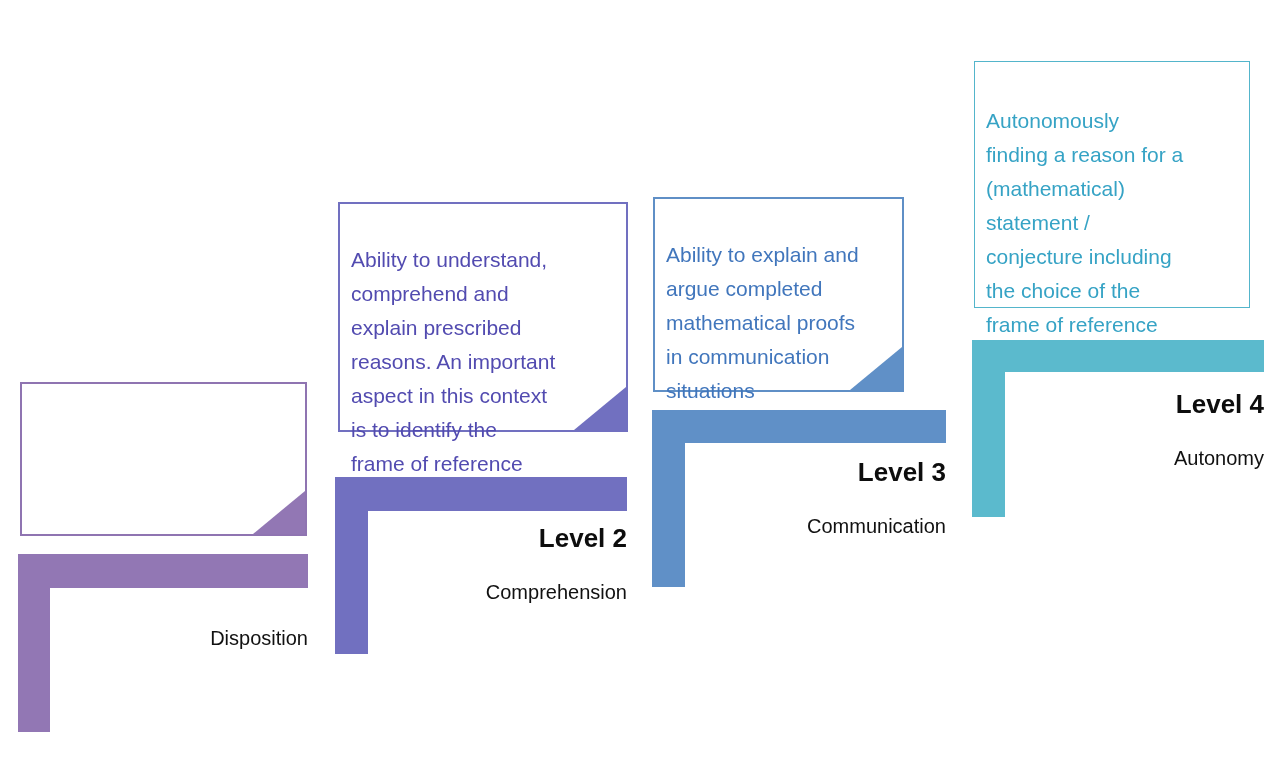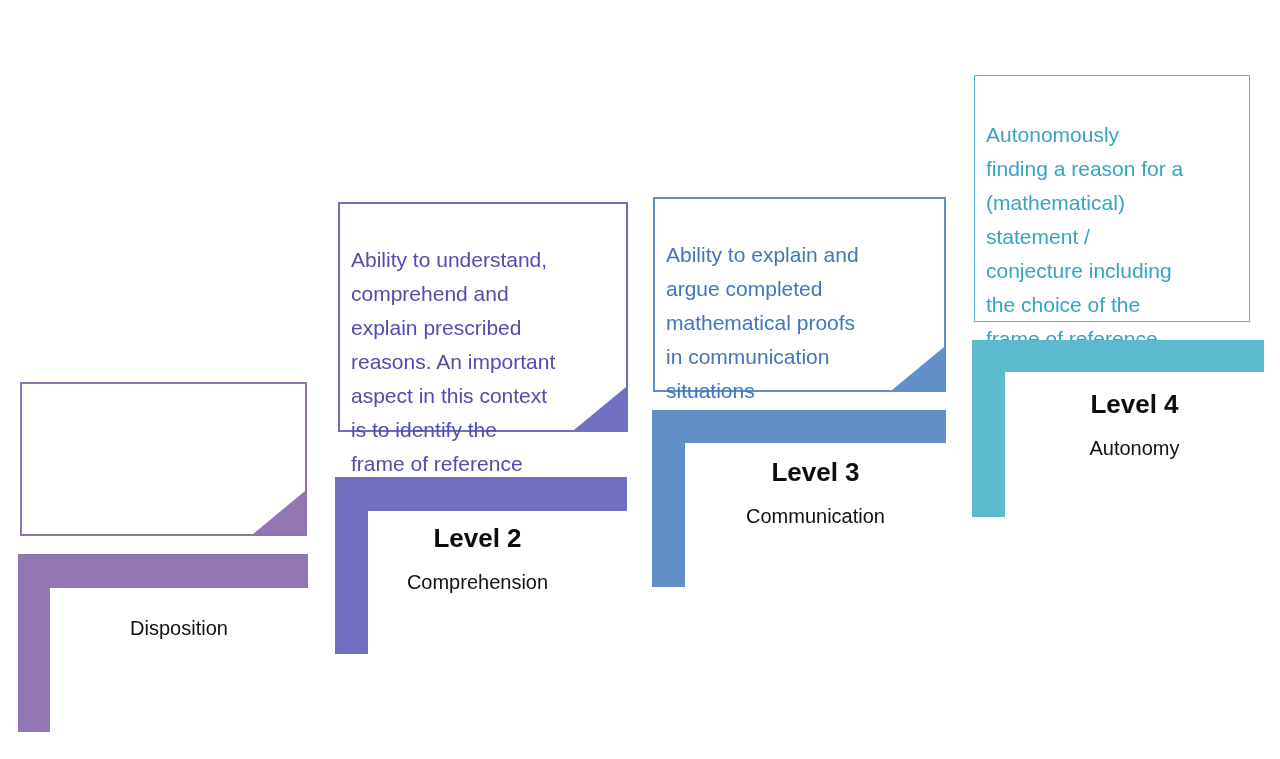--- a/index.html
+++ b/index.html
@@ -31,56 +31,56 @@
     position: absolute;
     right: 0;
     bottom: 0;
     width: 52px;
     height: 43px;
     clip-path: polygon(100% 0, 100% 100%, 0 100%);
   }
   .bar-h, .bar-v { position: absolute; }
   .label {
     position: absolute;
-    text-align: center;
+    text-align: right;
     color: #111111;
   }
   .label .title {
     font-size: 26px;
     line-height: 32px;
     font-weight: bold;
     color: #0d0d0d;
   }
   .label .subtitle {
     font-size: 20px;
     line-height: 24px;
-    margin-top: 16px;
+    margin-top: 26px;
     color: #111111;
   }
 
   
   .level1 .note  { left: 20px;  top: 382px; width: 287px; height: 154px; }
   .level1 .bar-h { left: 18px;  top: 554px; width: 290px; height: 34px; }
   .level1 .bar-v { left: 18px;  top: 554px; width: 32px;  height: 178px; }
   .level1 .label { left: 50px;  top: 600px; width: 258px; }
 
   
   .level2 .note  { left: 338px; top: 202px; width: 290px; height: 230px; }
   .level2 .bar-h { left: 335px; top: 477px; width: 292px; height: 34px; }
   .level2 .bar-v { left: 335px; top: 477px; width: 33px;  height: 177px; }
-  .level2 .label { left: 348px; top: 522px; width: 259px; }
+  .level2 .label { left: 368px; top: 522px; width: 259px; }
 
   
-  .level3 .note  { left: 653px; top: 197px; width: 293px; height: 195px; }
+  .level3 .note  { left: 653px; top: 197px; width: 251px; height: 195px; }
   .level3 .bar-h { left: 652px; top: 410px; width: 294px; height: 33px; }
   .level3 .bar-v { left: 652px; top: 410px; width: 33px;  height: 177px; }
   .level3 .label { left: 685px; top: 456px; width: 261px; }
 
   
-  .level4 .note  { left: 974px; top: 75px;  width: 276px; height: 247px; border-width: 1.5px; padding-top: 8px; }
+  .level4 .note  { left: 974px; top: 61px;  width: 276px; height: 247px; border-width: 1.5px; padding-top: 8px; }
   .level4 .bar-h { left: 972px; top: 340px; width: 292px; height: 32px; }
   .level4 .bar-v { left: 972px; top: 340px; width: 33px;  height: 177px; }
   .level4 .label { left: 1005px; top: 388px; width: 259px; }
 </style>
 </head>
 <body>
 
 <div class="canvas">
 
   <section class="level level1">

